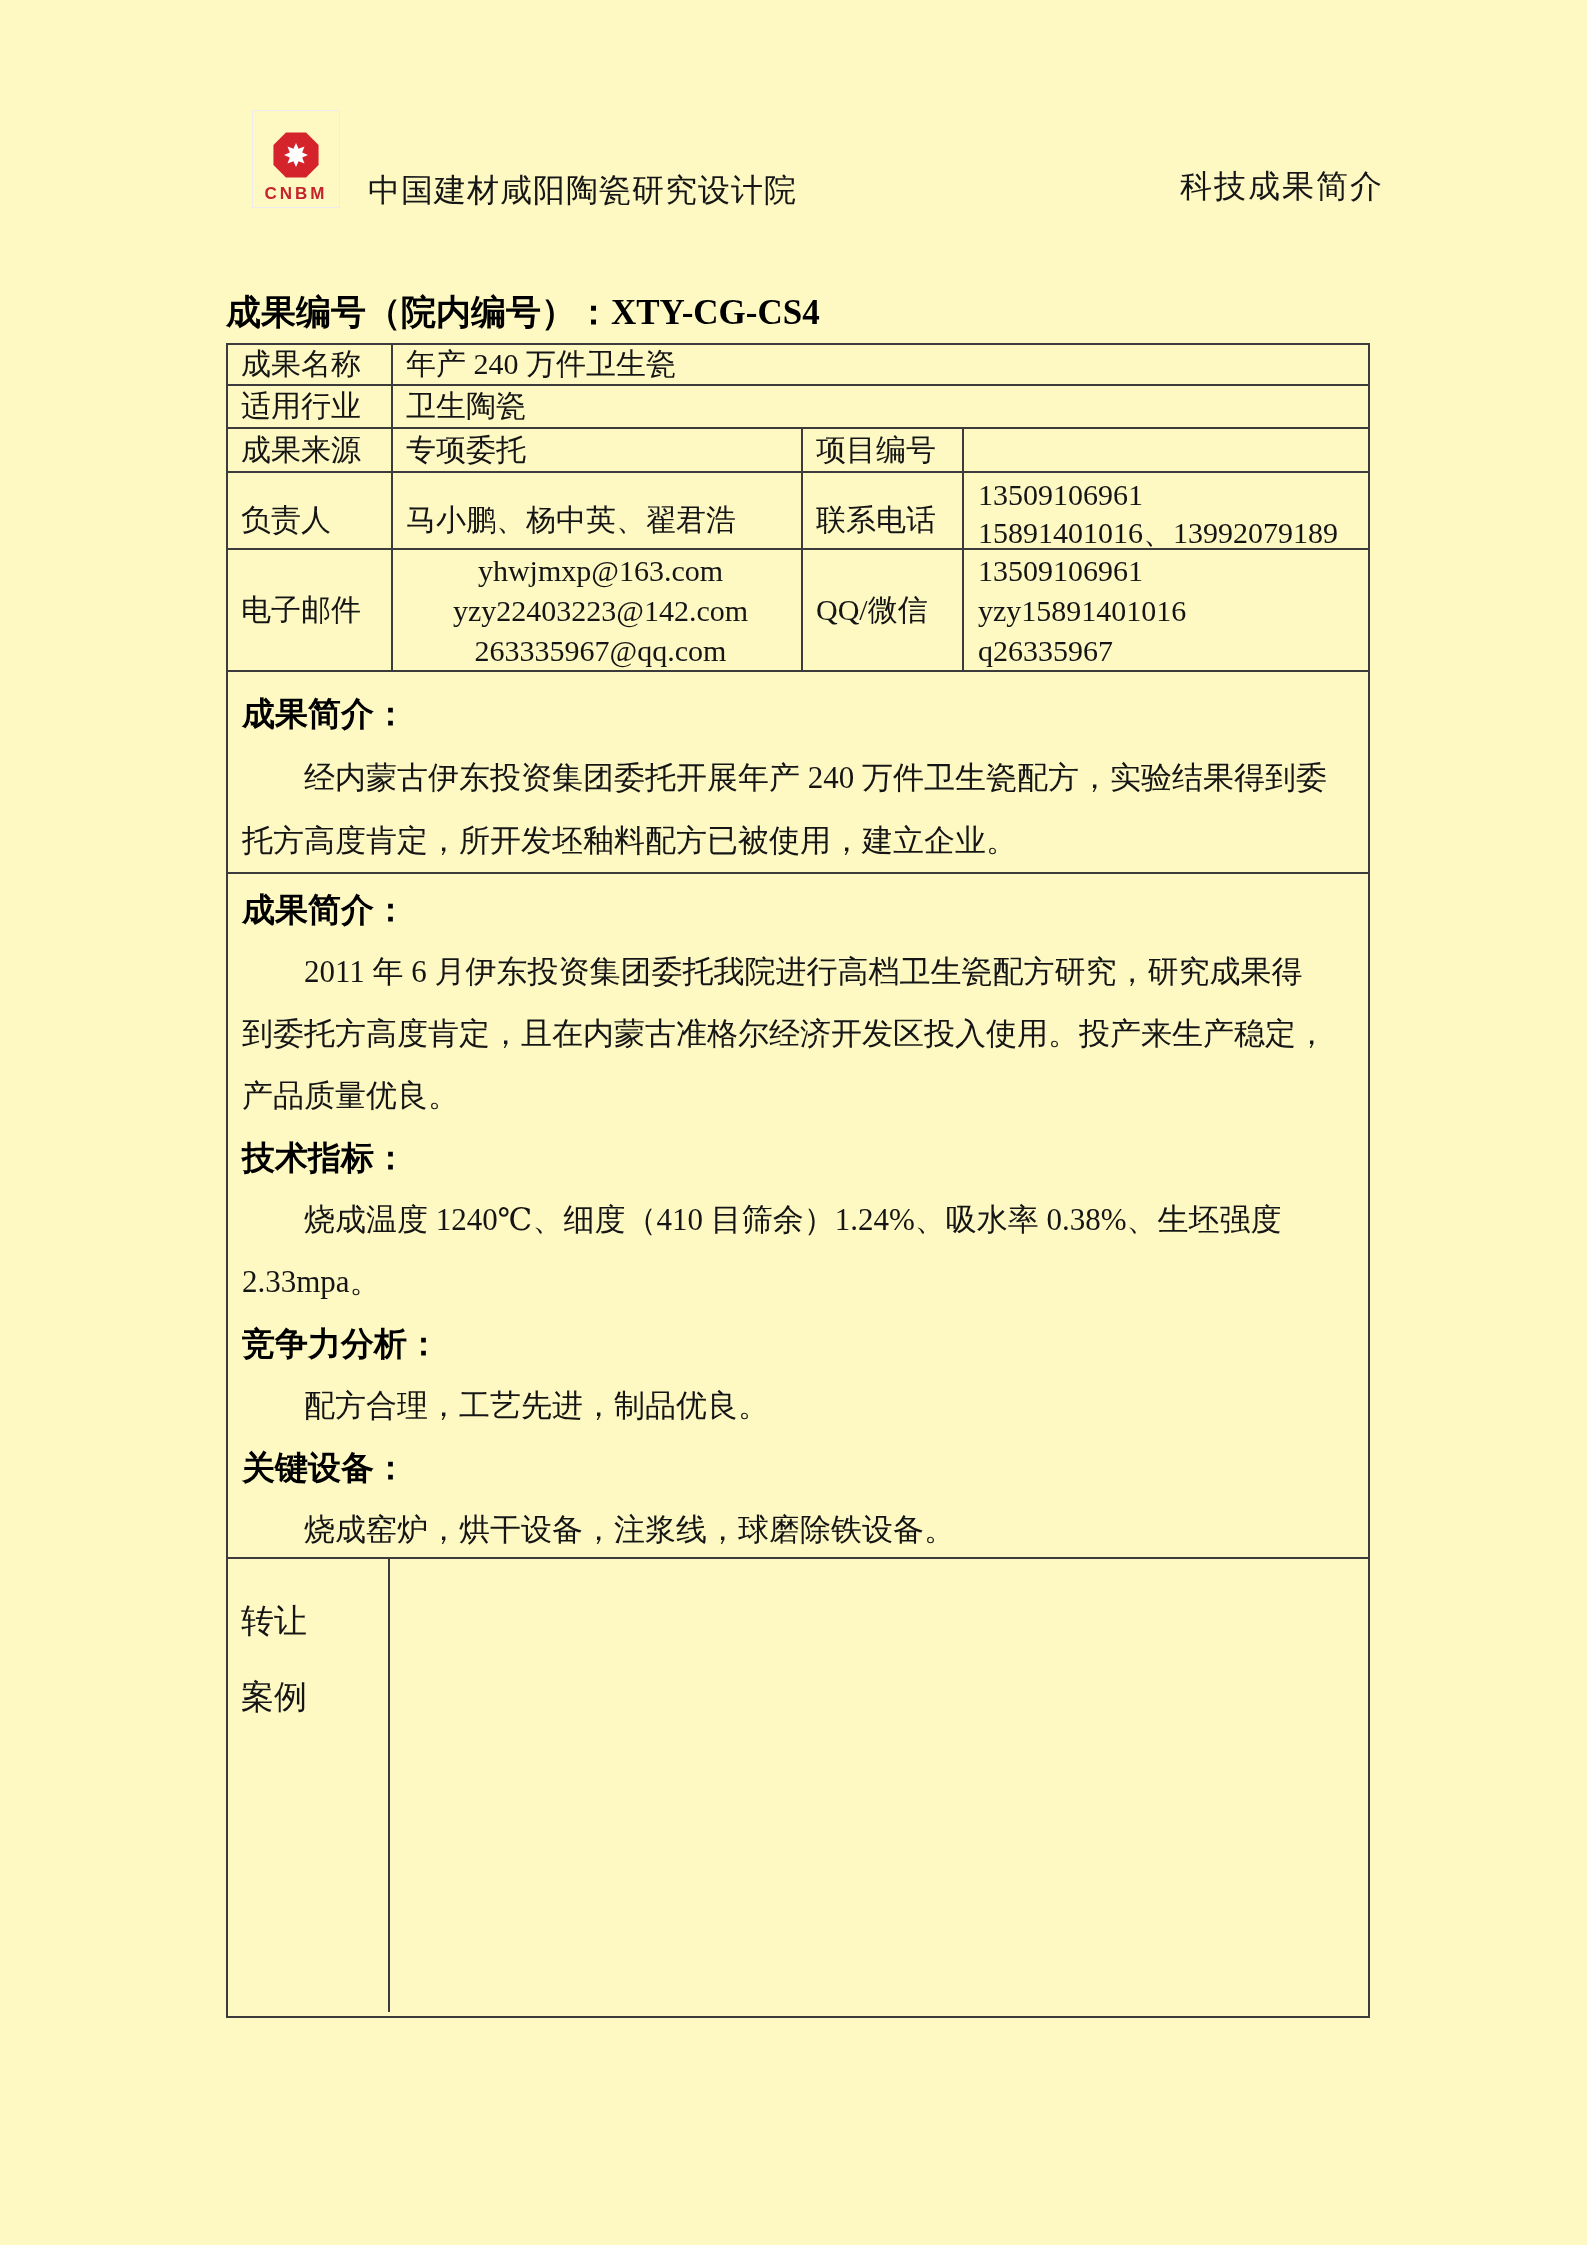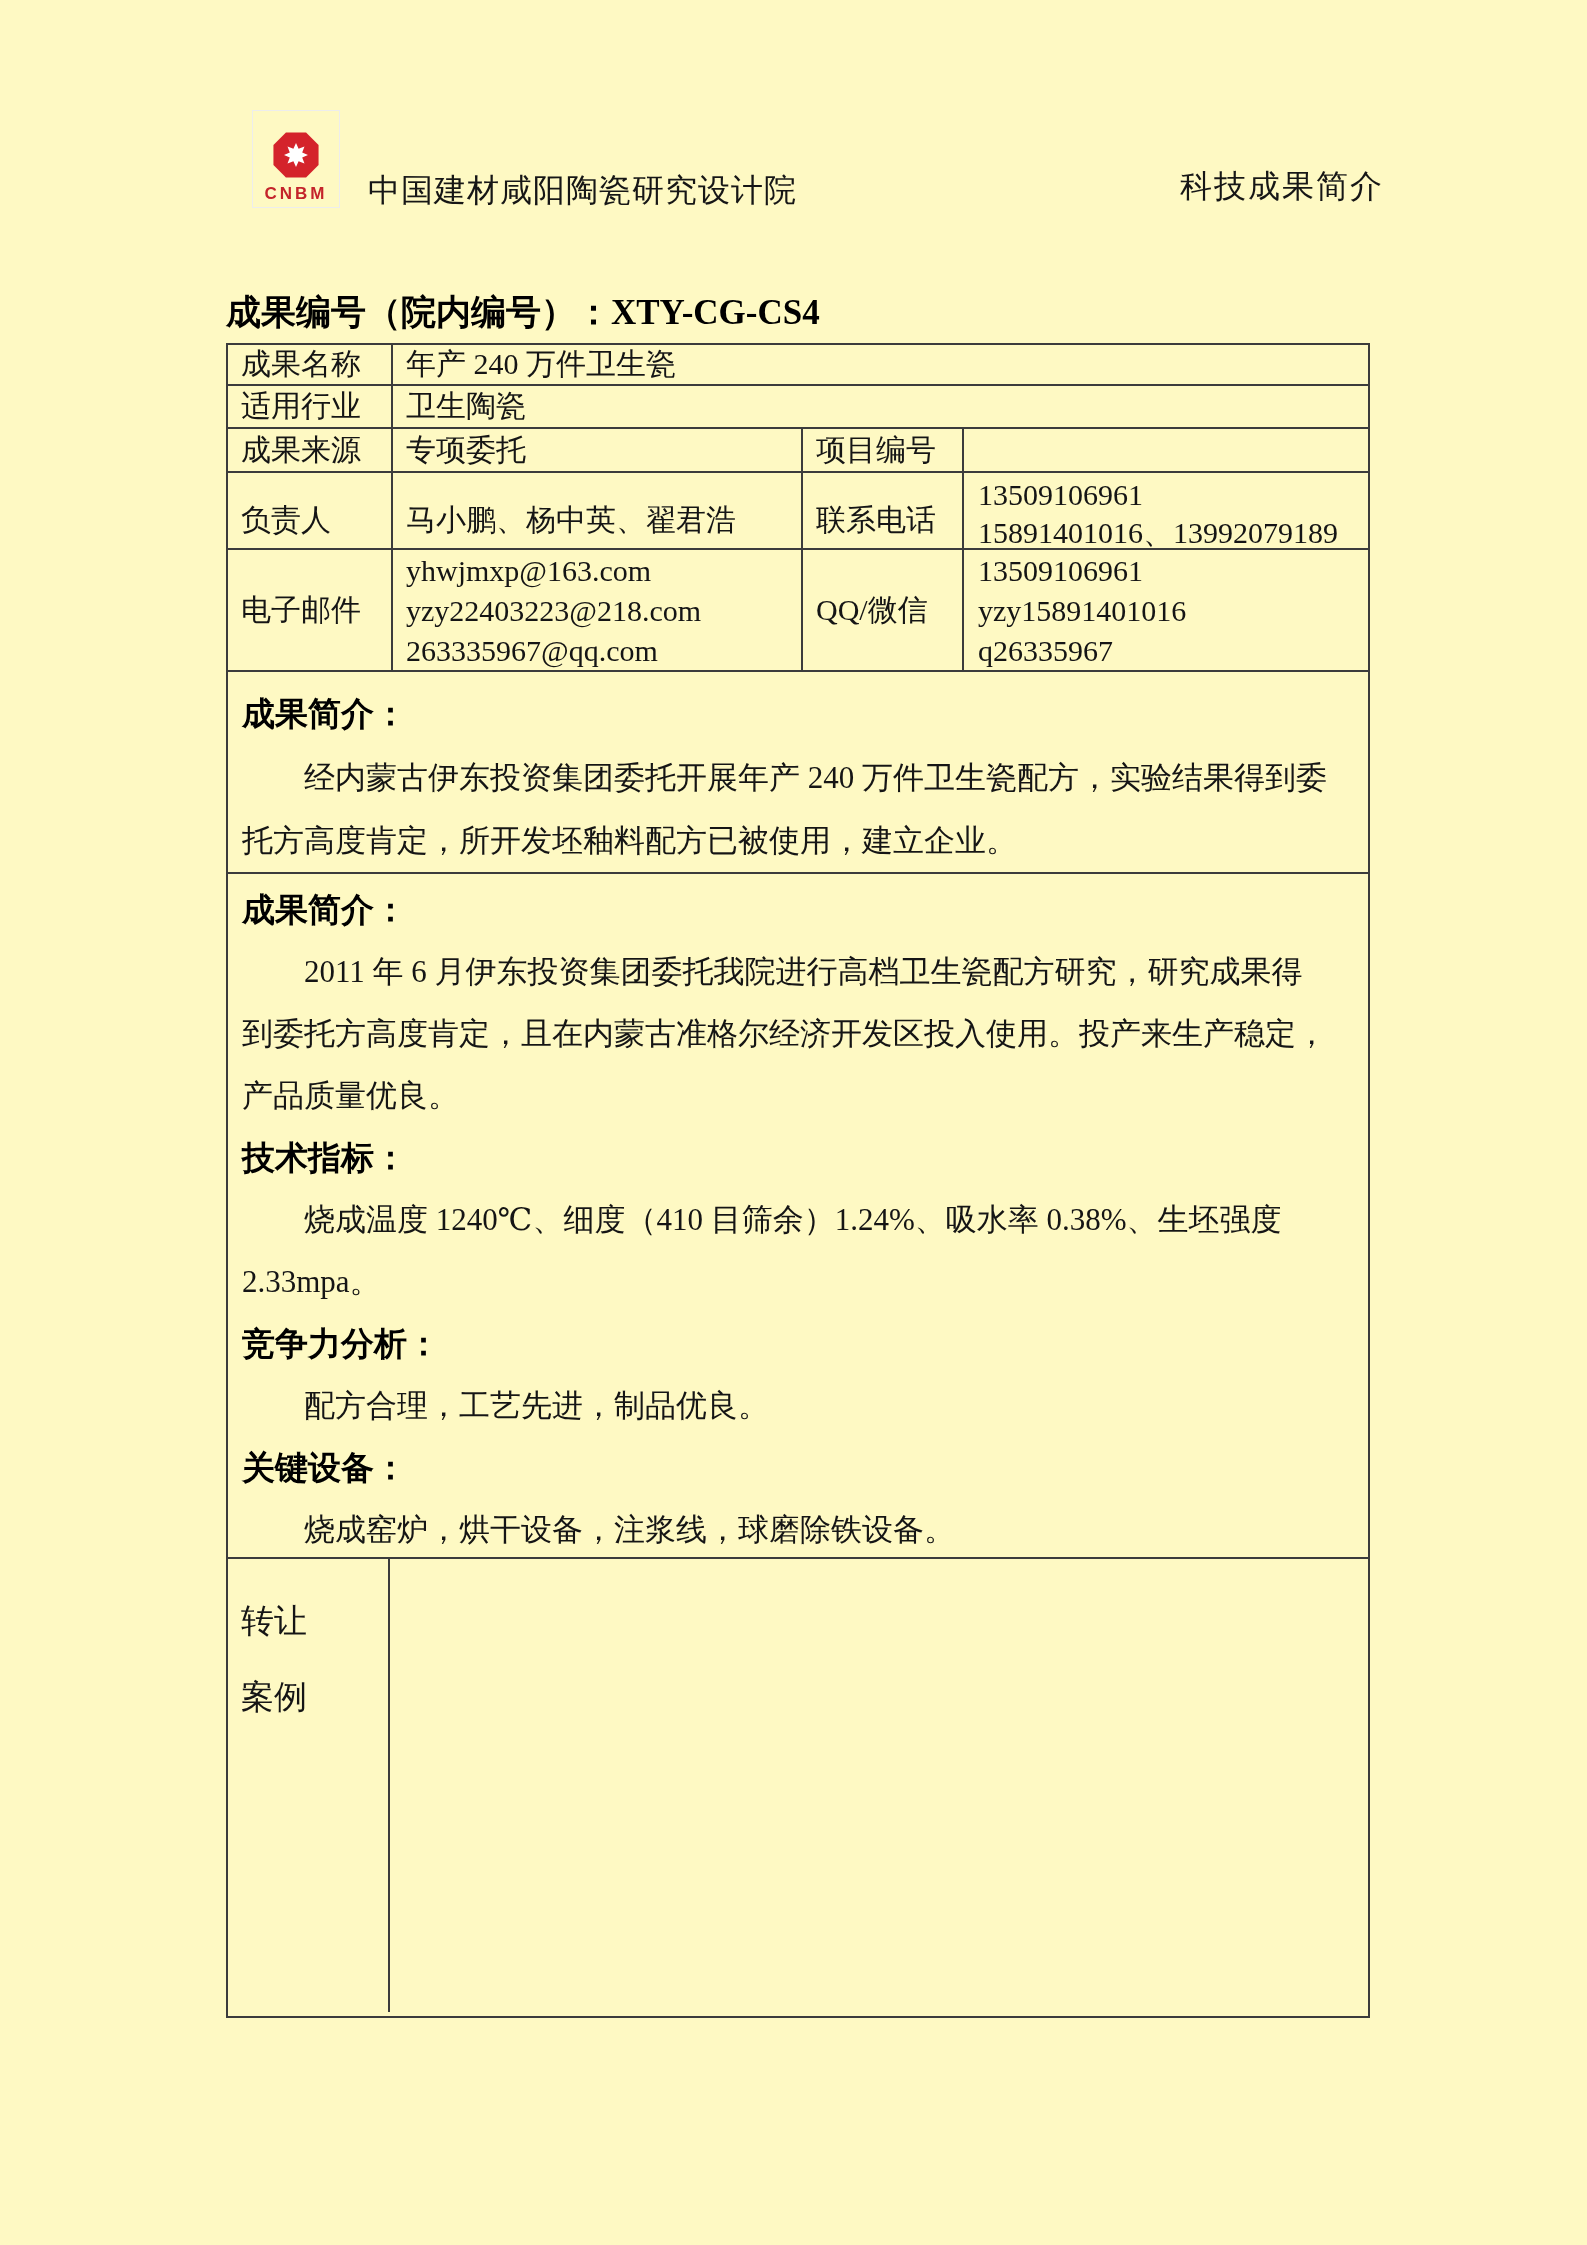--- a/index.html
+++ b/index.html
@@ -52,21 +52,21 @@
     border: 2px solid #3c3c3c;
     box-sizing: content-box;
     display: flex; flex-direction: column;
     font-size: 30px;
   }
   .t-row { display: flex; flex-direction: row; box-sizing: border-box; border-top: 2px solid #3c3c3c; }
   .t-row.first { border-top: none; }
   .cell { box-sizing: border-box; border-left: 2px solid #3c3c3c; padding-left: 13px; padding-right: 6px; overflow: hidden; }
   .cell.first { border-left: none; }
   .c1 { width: 163px; flex: 0 0 163px; }
-  .c2 { width: 410px; flex: 0 0 410px; }
+  .c2 { width: 410px; flex: 0 0 410px; text-align: center; }
   .c3 { width: 161px; flex: 0 0 161px; }
   .c4 { flex: 1 1 auto; padding-left: 14px; }
   .v-center { display: flex; align-items: center; }
   .v-bottom { display: flex; align-items: flex-end; padding-bottom: 7px; }
   .r1 { height: 39px; }
   .r2 { height: 43px; }
   .r3 { height: 44px; }
   .r4 { height: 77px; }
   .r5 { height: 122px; }
   .r6 { height: 202px; }
@@ -130,21 +130,21 @@
       <div class="cell c4 lines2">
         <div>13509106961</div>
         <div>15891401016、13992079189</div>
       </div>
     </div>
 
     <div class="t-row r5">
       <div class="cell c1 first v-center">电子邮件</div>
       <div class="cell c2 lines3">
         <div>yhwjmxp@163.com</div>
-        <div>yzy22403223@218.com</div>
+        <div>yzy22403223@142.com</div>
         <div>263335967@qq.com</div>
       </div>
       <div class="cell c3 v-center">QQ/微信</div>
       <div class="cell c4 lines3">
         <div>13509106961</div>
         <div>yzy15891401016</div>
         <div>q26335967</div>
       </div>
     </div>
 

